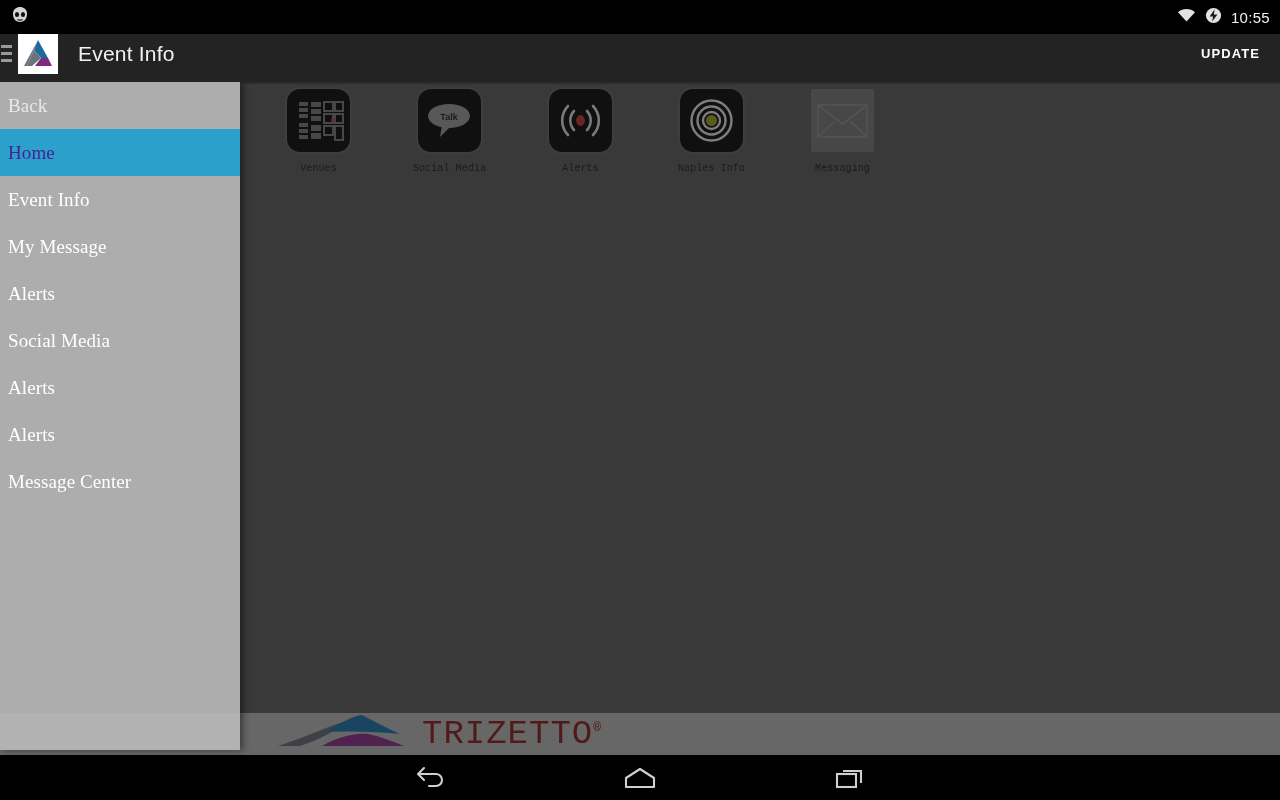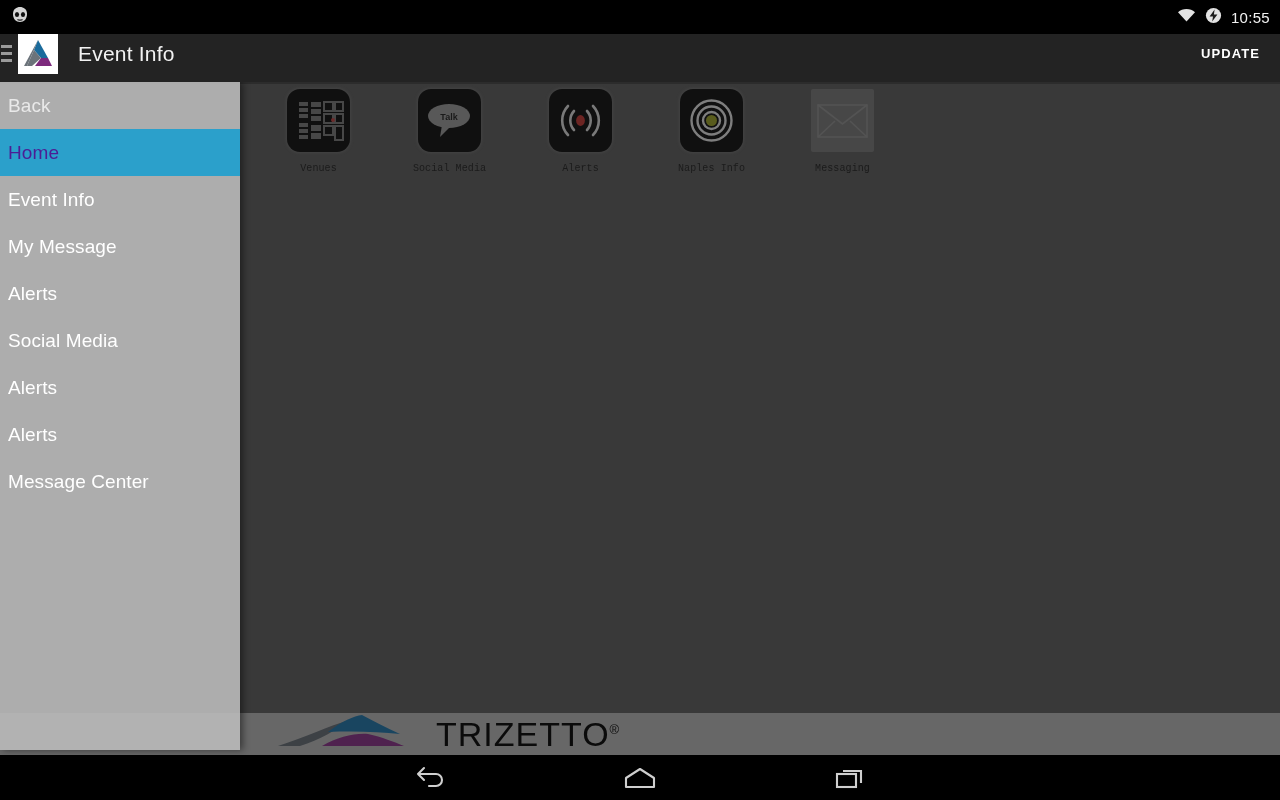--- a/index.html
+++ b/index.html
@@ -174,27 +174,26 @@
     height: 42px;
     background: #a8a8a8;
     display: flex;
     align-items: center;
     padding-left: 276px;
     box-sizing: border-box;
     overflow: hidden;
   }
   .tz-wrap { display: flex; align-items: center; gap: 14px; }
   .tz-text {
-    font-family: Liberation Sans, sans-serif;
+    font-family: Liberation Mono, monospace;
     font-size: 34px;
-    color: #000000;
+    color: #7f1d1d;
     letter-spacing: 1px;
     white-space: nowrap;
     position: relative;
-    margin-left: 14px;
   }
   .tz-text sup {
     font-size: 13px;
     vertical-align: super;
   }
 
   
   .scrim {
     position: absolute;
     top: 82px; left: 0;
@@ -221,20 +220,21 @@
     height: 47px;
     display: flex;
     align-items: center;
     padding-left: 8px;
     box-sizing: border-box;
     color: #ffffff;
     font-size: 19px;
     letter-spacing: 0.1px;
     cursor: pointer;
     user-select: none;
+    font-family: Liberation Serif, serif;
   }
   .drawer-item.dim { color: #e9e9e9; }
   .drawer-item.selected {
     background: #2ba0cb;
     color: #4c1d95;
   }
 
   
   .nav-bar {
     position: absolute;

